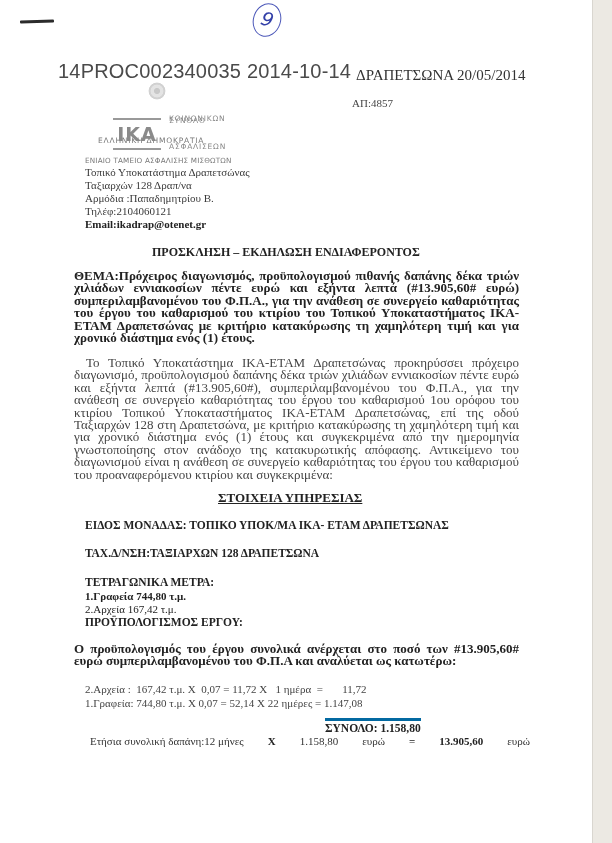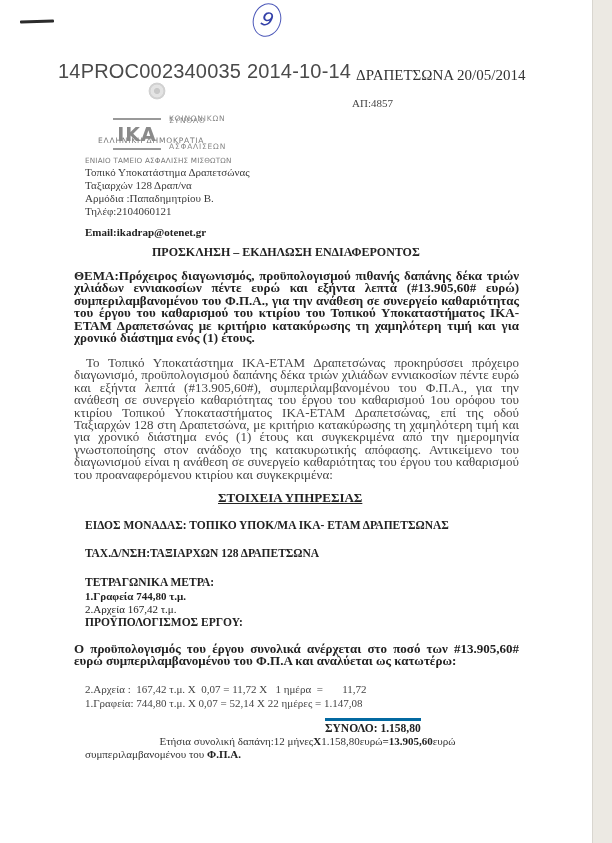--- a/index.html
+++ b/index.html
@@ -54,21 +54,21 @@
     }
     .logo-right {
       left: 169px; font-family: "DejaVu Sans", sans-serif;
       font-size: 7.5px; color: #888; letter-spacing: 0.8px;
     }
     .logo-under {
       left: 85px; top: 156px; font-family: "DejaVu Sans", sans-serif;
       font-size: 7.2px; color: #777; letter-spacing: 0.2px;
     }
     .addr { left: 85px; font-size: 11px; color: #3a3a3a; }
-    .email { left: 85px; top: 226px; font-size: 11px; color: #222; font-weight: bold; }
+    .email { left: 85px; top: 218px; font-size: 11px; color: #222; font-weight: bold; }
 
     .title {
       left: 152px; top: 245px; font-size: 12px; font-weight: bold; color: #222;
     }
     .para {
       position: absolute; left: 74px; width: 445px;
       font-size: 13px; line-height: 12.4px; text-align: justify; color: #333;
     }
     .subject { top: 270px; font-weight: bold; color: #222; }
     .body-p { top: 357px; text-indent: 12px; color: #444; }
@@ -129,26 +129,22 @@
 <div class="abs bold-line" style="top:603px; font-size:11px; font-weight:normal;">2.Αρχεία    167,42 τ.μ.</div>
 <div class="abs bold-line" style="top:616px;">ΠΡΟΫΠΟΛΟΓΙΣΜΟΣ ΕΡΓΟΥ:</div>
 
 <div class="para" style="top:643px; font-weight:bold; color:#222;">Ο προϋπολογισμός του έργου συνολικά ανέρχεται στο ποσό των #13.905,60# ευρώ συμπεριλαμβανομένου του Φ.Π.Α και αναλύεται ως κατωτέρω:</div>
 <div class="abs plain-line" style="top:670px;margin-top:27px;">1.Γραφεία: 744,80 τ.μ. Χ  0,07 = 52,14 Χ 22 ημέρες = 1.147,08</div>
 <div class="abs plain-line" style="top:683px; white-space:pre;">2.Αρχεία :  167,42 τ.μ. Χ  0,07 = 11,72 Χ   1 ημέρα  =       11,72</div>
 
 <div class="abs total-line">ΣΥΝΟΛΟ: 1.158,80</div>
 
 <div class="annual">
-  <div style="display:flex; justify-content:center;">
+  <div style="display:flex; justify-content:flex-end;gap:24px;">
     <span>Ετήσια συνολική δαπάνη:12 μήνες</span>
     <b>Χ</b>
     <span>1.158,80</span>
     <span>ευρώ</span>
     <b>=</b>
     <b>13.905,60</b>
     <span>ευρώ</span>
   </div>
-  <div>
-    <span>συμπεριλαμβανομένου του</span>
-    <b>Φ.Π.Α.</b>
-  </div>
 </div>
 
 </body></html>

